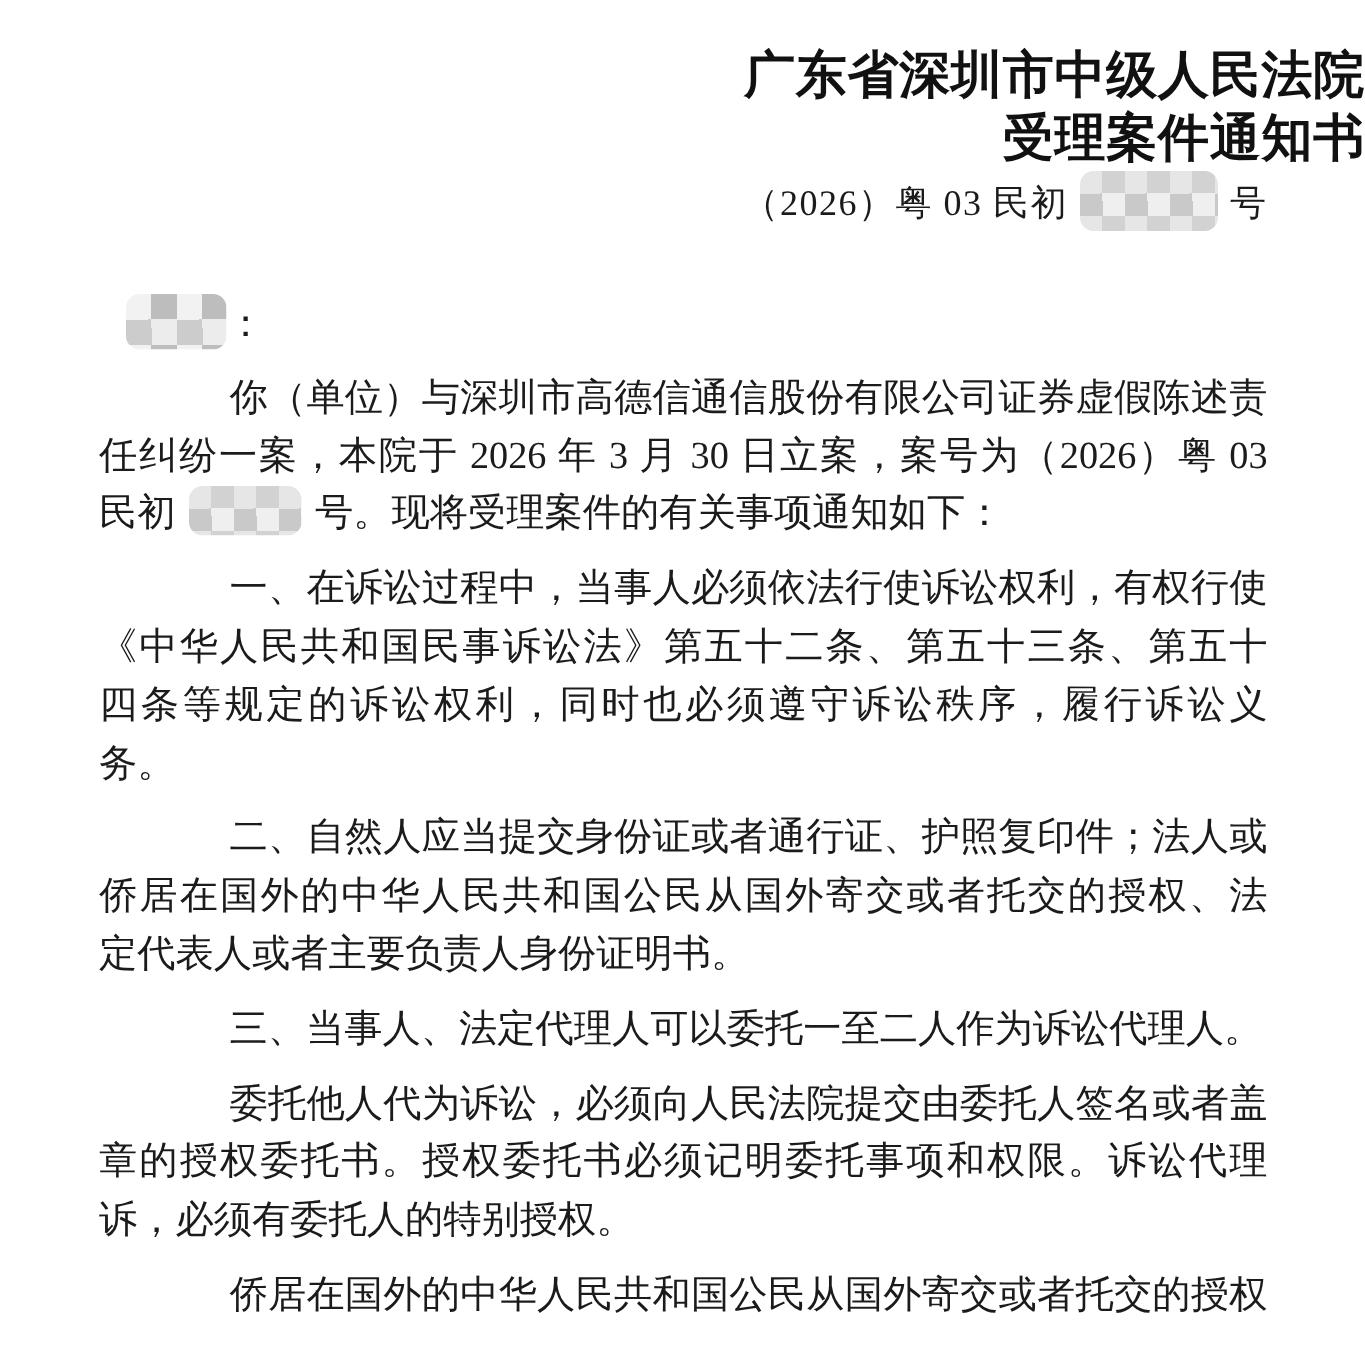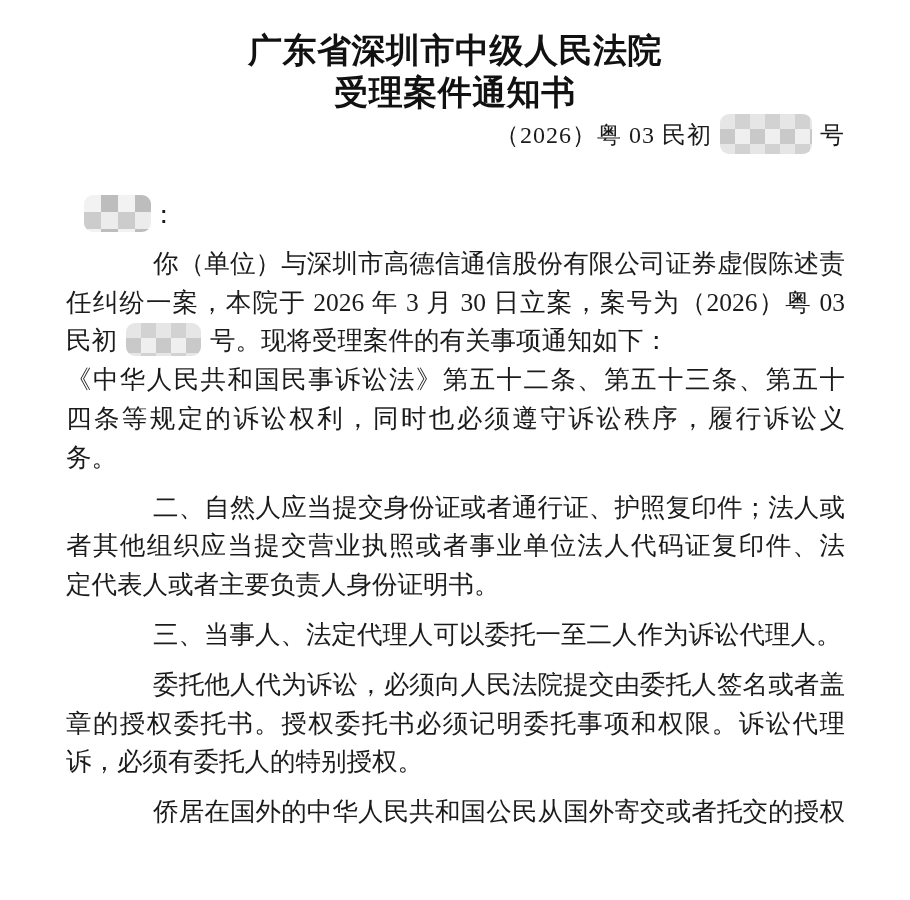--- a/index.html
+++ b/index.html
@@ -11,21 +11,21 @@
     height: 900px;
     background: #ffffff;
     color: #1b1b1b;
     overflow: hidden;
     font-family: "Liberation Serif", "DejaVu Serif", serif;
   }
 
   
   .title-block {
     padding-top: 30px;
-    text-align: center;
+    text-align: right;
     font-weight: bold;
     font-size: 34px;
     line-height: 42px;
     letter-spacing: 0.5px;
     color: #111111;
   }
 
   
   .case-line {
     padding-right: 65px;
@@ -114,26 +114,27 @@
     <div class="addressee-line">
       <span class="mosaic mosaic-addressee"></span><span>：</span>
     </div>
 
     <div class="line indent">你（单位）与深圳市高德信通信股份有限公司证券虚假陈述责</div>
     <div class="line">任纠纷一案，本院于 2026 年 3 月 30 日立案，案号为（2026）粤 03</div>
     <div class="line final">
       <span>民初</span><span class="mosaic mosaic-body"></span><span>号。现将受理案件的有关事项通知如下：</span>
     </div>
 
+    <div class="line indent">一、在诉讼过程中，当事人必须依法行使诉讼权利，有权行使</div>
     <div class="line">《中华人民共和国民事诉讼法》第五十二条、第五十三条、第五十</div>
     <div class="line">四条等规定的诉讼权利，同时也必须遵守诉讼秩序，履行诉讼义</div>
     <div class="line final">务。</div>
 
     <div class="line indent">二、自然人应当提交身份证或者通行证、护照复印件；法人或</div>
-    <div class="line">者其他组织应当提交营业执照或者事业单位法人代码证复印件、法</div>
+    <div class="line">侨居在国外的中华人民共和国公民从国外寄交或者托交的授权、法</div>
     <div class="line final">定代表人或者主要负责人身份证明书。</div>
 
     <div class="line indent final">三、当事人、法定代理人可以委托一至二人作为诉讼代理人。</div>
 
     <div class="line indent">委托他人代为诉讼，必须向人民法院提交由委托人签名或者盖</div>
     <div class="line">章的授权委托书。授权委托书必须记明委托事项和权限。诉讼代理</div>
     <div class="line final">诉，必须有委托人的特别授权。</div>
 
     <div class="line indent">侨居在国外的中华人民共和国公民从国外寄交或者托交的授权</div>
 

